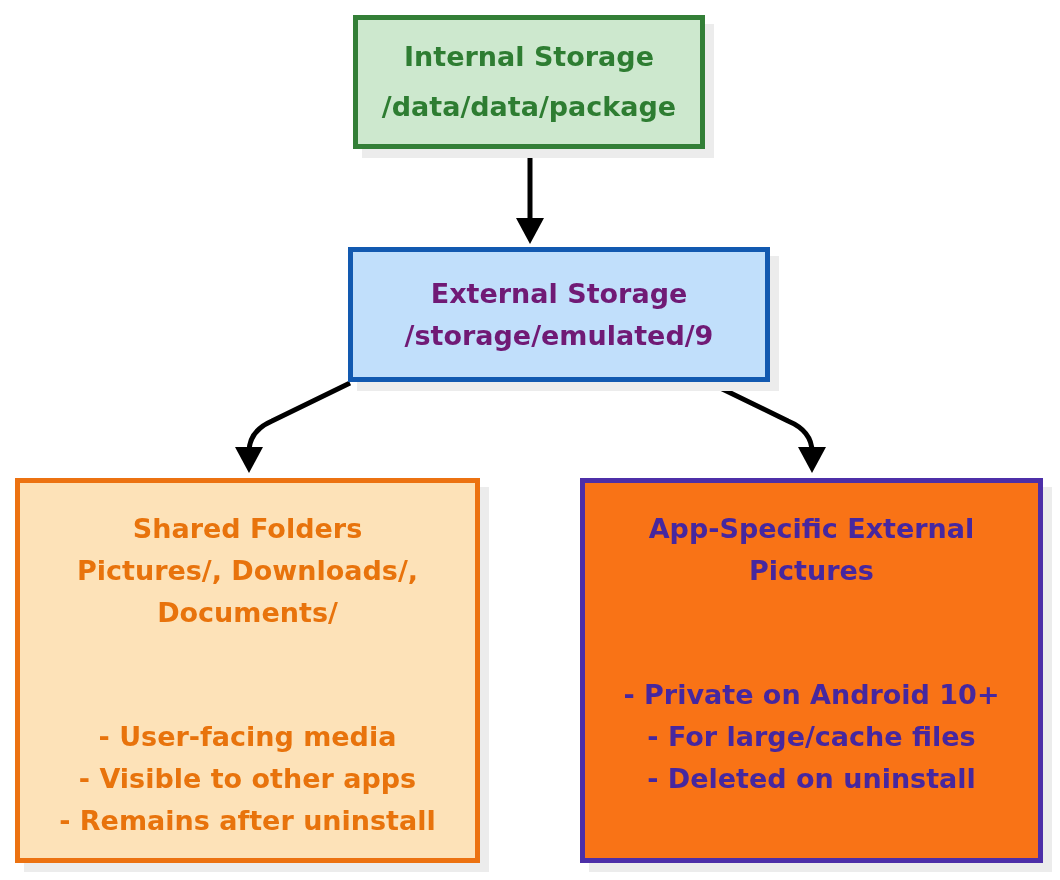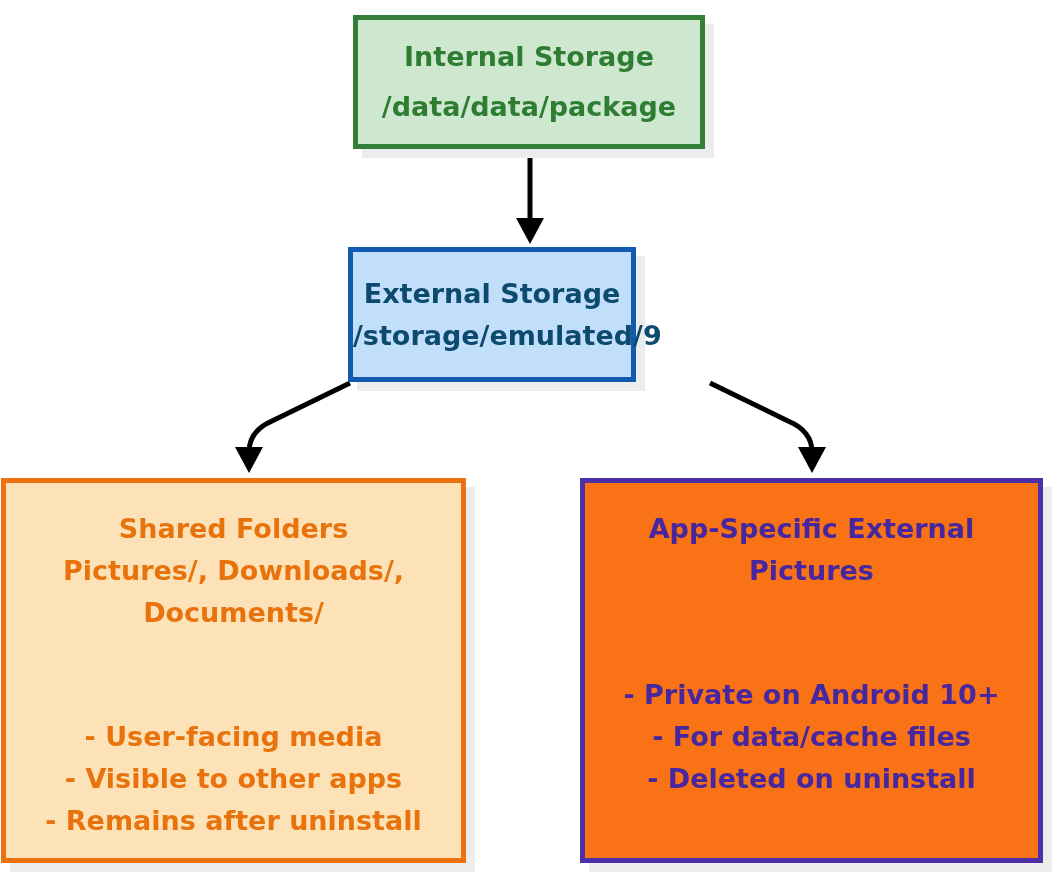--- a/index.html
+++ b/index.html
@@ -41,28 +41,28 @@
   .node-internal {
     left: 353px; top: 15px;
     width: 352px; height: 134px;
     background: #cde8ce;
     border-color: #337f37;
     color: #2e7d32;
     gap: 8px;
   }
   .node-external {
     left: 348px; top: 247px;
-    width: 288px; height: 135px;
+    width: 422px; height: 135px;
     background: #c1dffb;
     border-color: #1259b0;
-    color: #0c4a6e;
+    color: #701a75;
   }
   .node-big { padding-top: 25px; }
   .node-shared {
-    left: 1px; top: 478px;
+    left: 15px; top: 478px;
     width: 465px; height: 385px;
     background: #fde2b8;
     border-color: #ec7211;
     color: #e8730c;
   }
   .node-appspecific {
     left: 580px; top: 478px;
     width: 463px; height: 385px;
     background: #f97316;
     border-color: #4d2fa8;
@@ -111,17 +111,17 @@
     <div class="line">- User-facing media</div>
     <div class="line">- Visible to other apps</div>
     <div class="line">- Remains after uninstall</div>
   </div>
 
   <div class="node node-big node-appspecific">
     <div class="line">App-Specific External</div>
     <div class="line">Pictures</div>
     <div class="spacer"></div>
     <div class="line">- Private on Android 10+</div>
-    <div class="line">- For data/cache files</div>
+    <div class="line">- For large/cache files</div>
     <div class="line">- Deleted on uninstall</div>
   </div>
 
 </div>
 
 </body></html>

